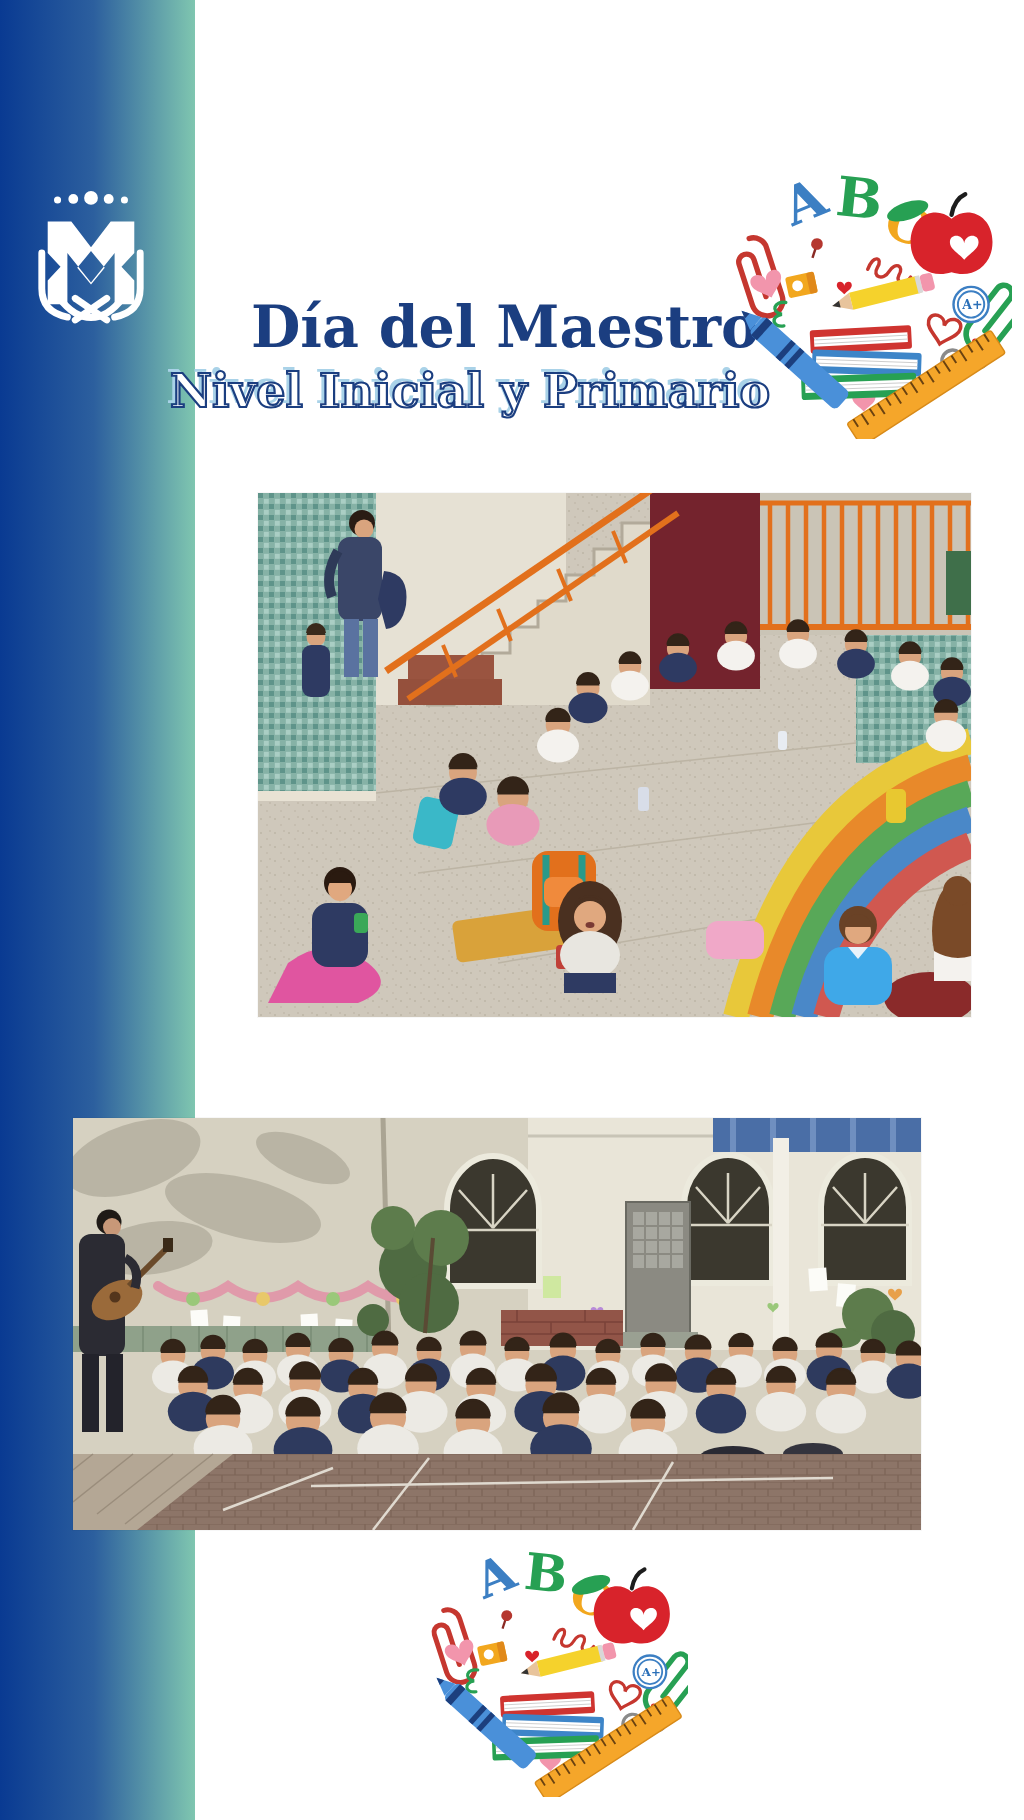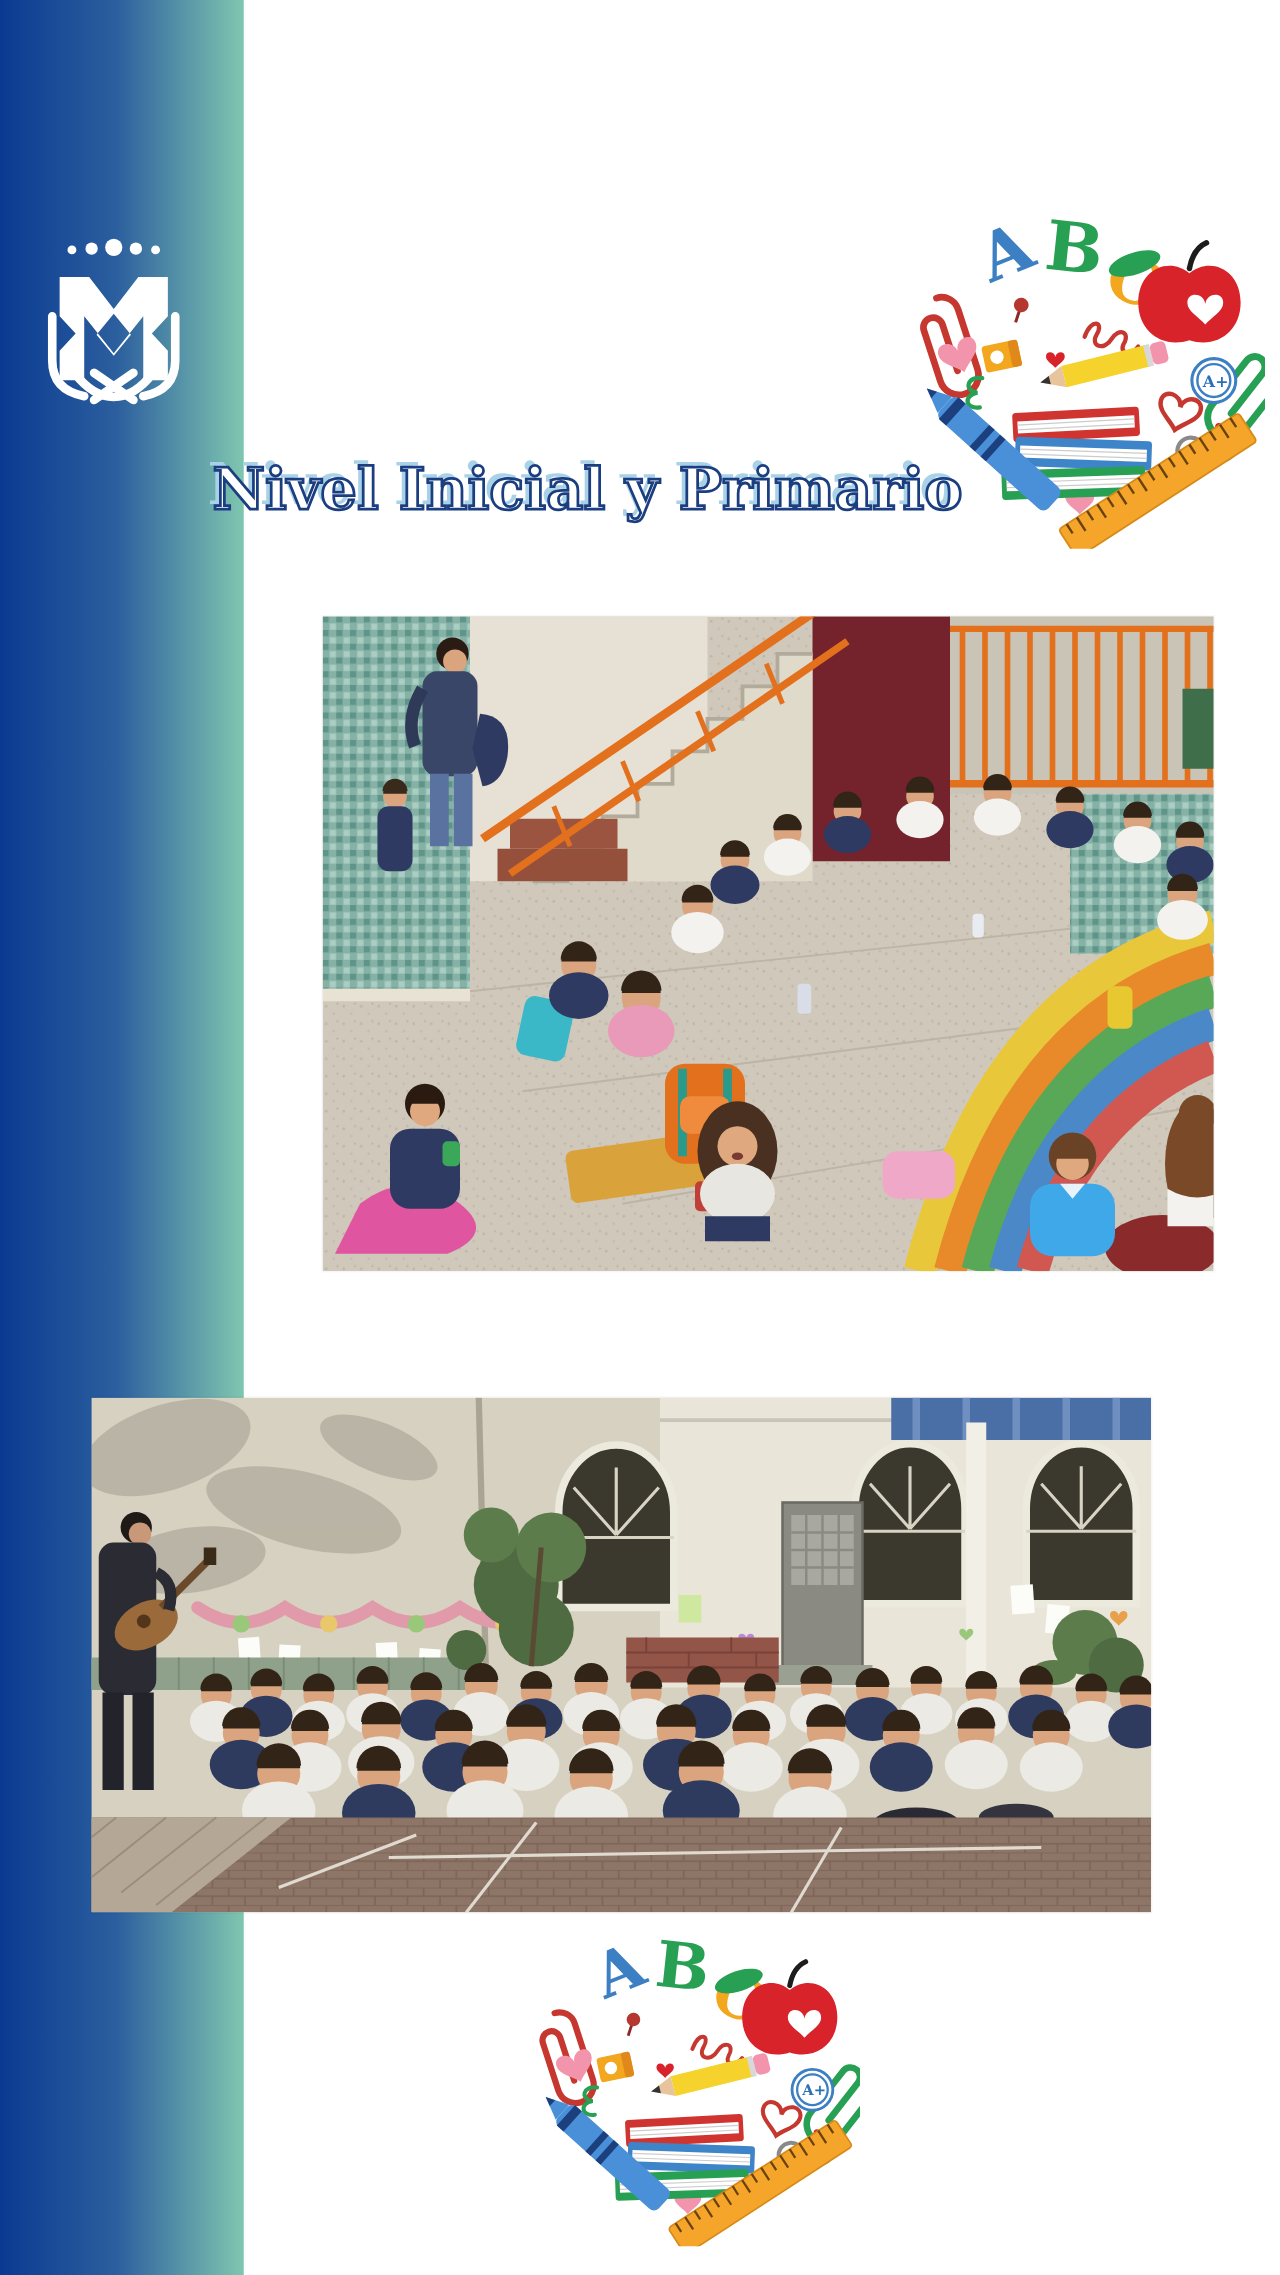--- a/index.html
+++ b/index.html
@@ -165,20 +165,21 @@
     </g>
     <g fill="none" stroke="#ffffff" stroke-width="7" stroke-linecap="round">
       <path d="M12,66 V102 Q12,126 38,131"></path>
       <path d="M112,66 V102 Q112,126 86,131"></path>
       <path d="M30,112 C50,138 74,138 94,112"></path>
       <path d="M46,134 L78,112"></path>
       <path d="M46,112 L78,134"></path>
     </g>
   </svg>
 
+  <div id="title">Día del Maestro</div>
   <div id="subtitle">Nivel Inicial y Primario</div>
 
   <svg id="heart-top" class="heart-clip" viewBox="0 0 320 280">
     <use href="#heartSupplies"></use>
   </svg>
 
   <div id="photo1" class="photo" role="img" aria-label="Niños de nivel inicial sentados en ronda en el patio, junto a una escalera con baranda naranja, paredes de mosaico y un sendero pintado de arcoíris">
     <svg viewBox="0 0 713 524" width="713" height="524">
       <defs>
         <pattern id="mosaic" width="11" height="11" patternUnits="userSpaceOnUse">

